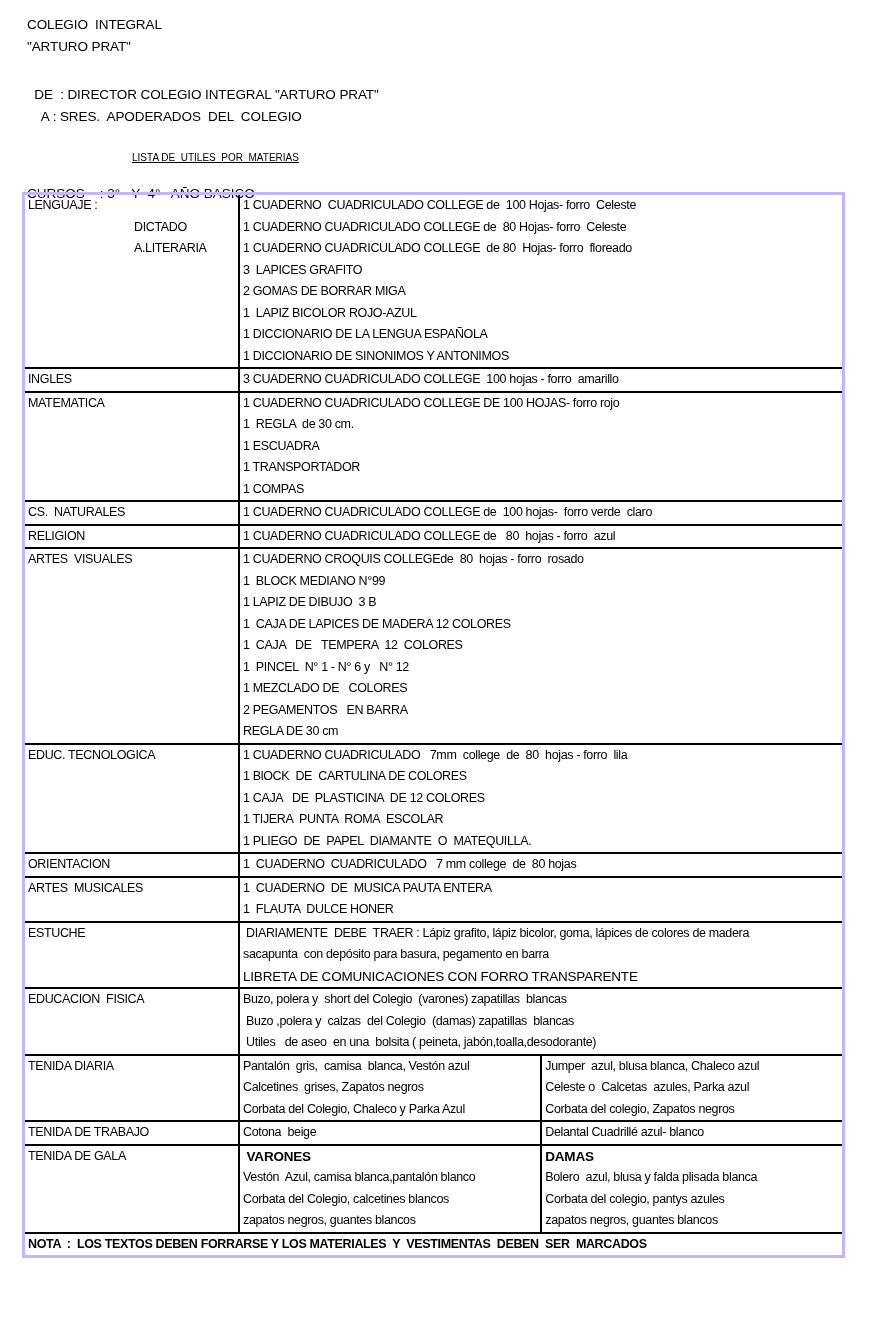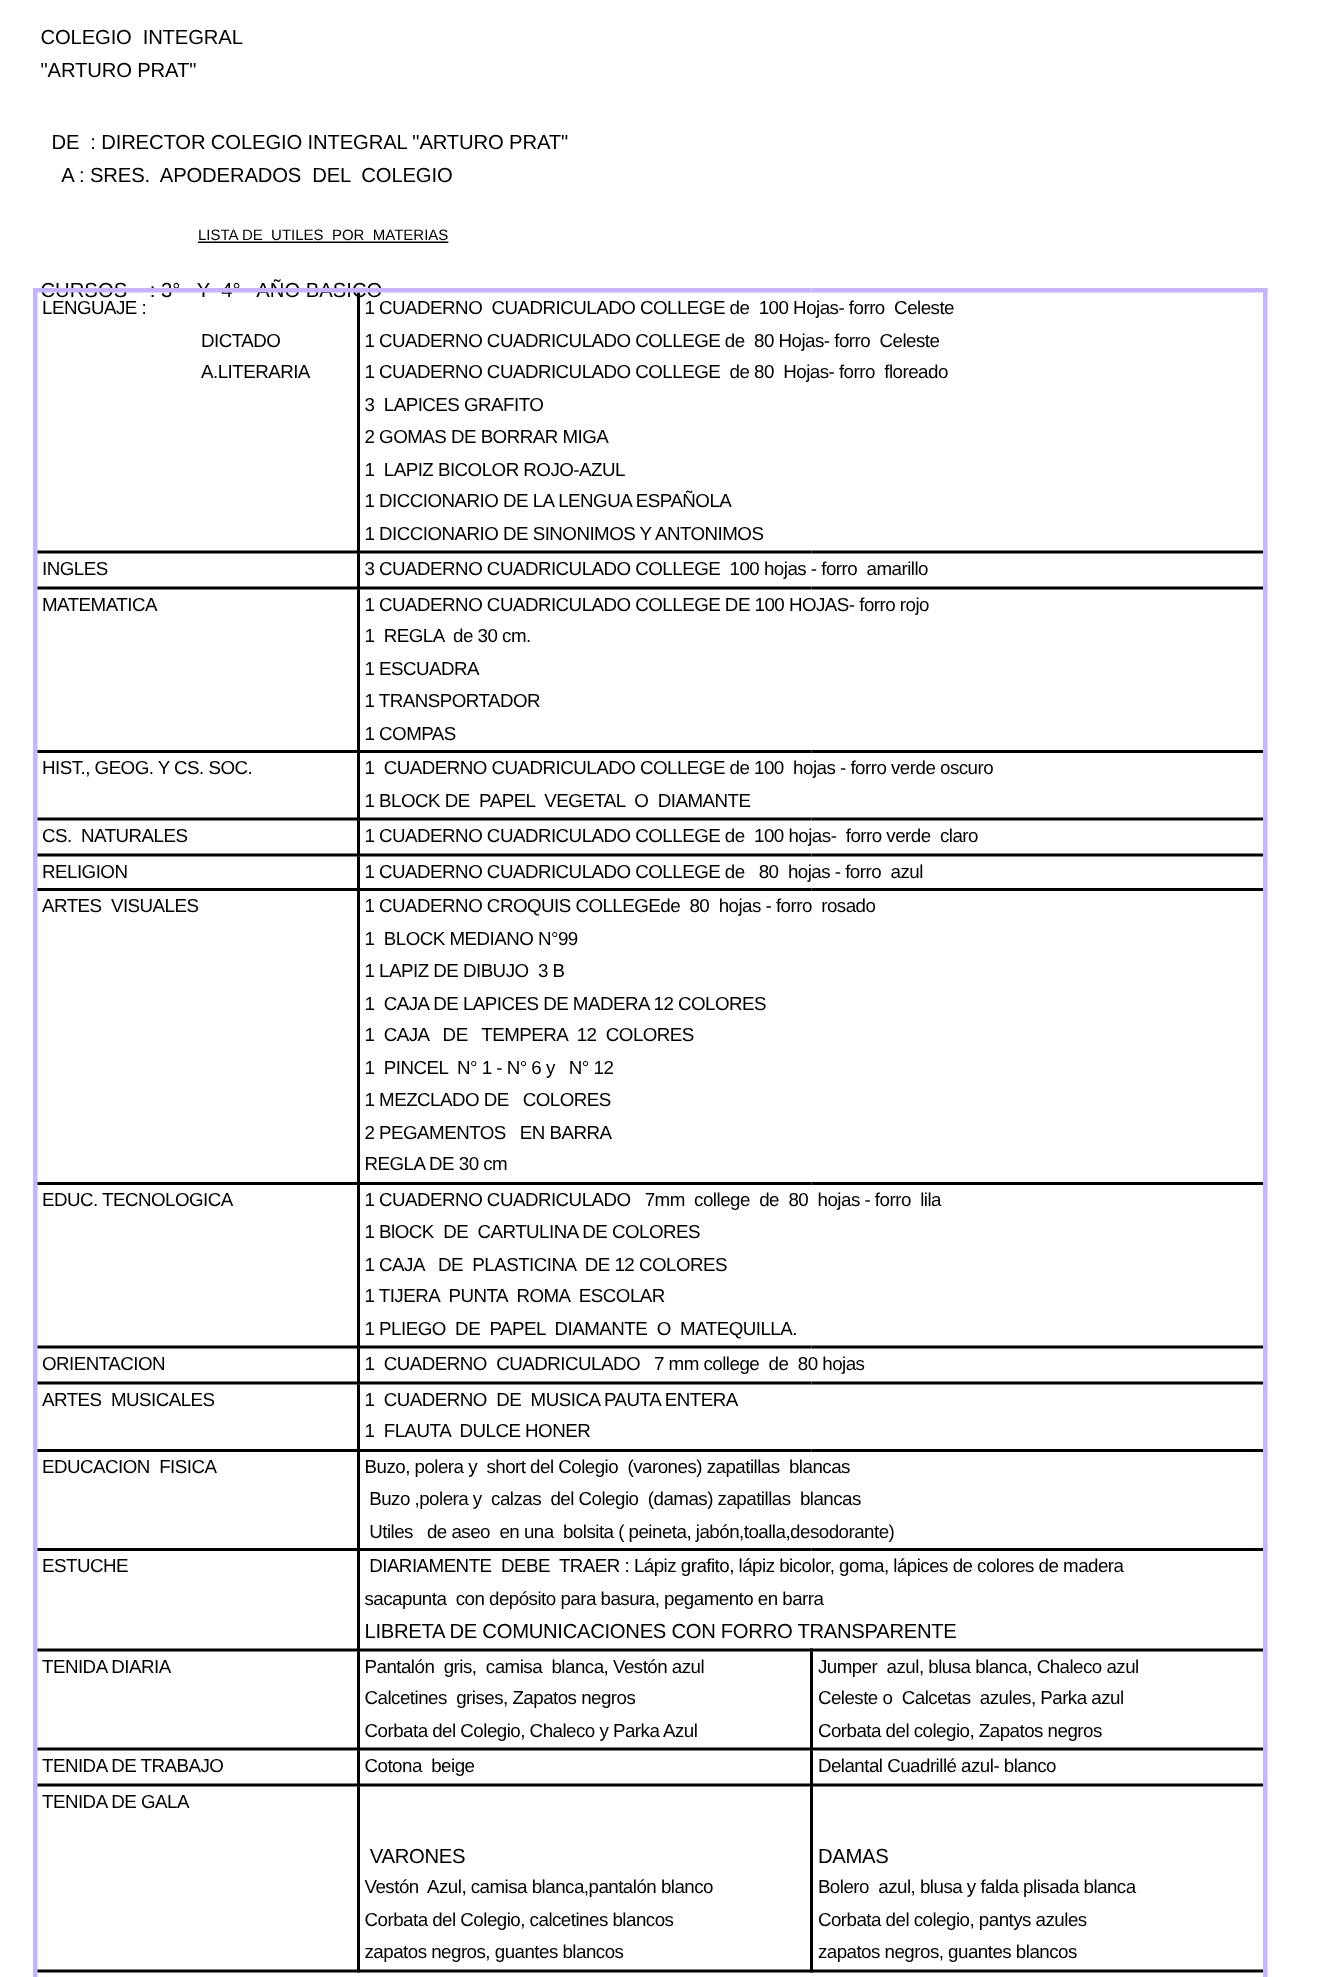--- a/index.html
+++ b/index.html
@@ -16,21 +16,21 @@
       position: absolute; left: 22px; top: 192px; width: 823px;
       border-collapse: collapse; table-layout: fixed;
       border: 3px solid #c4b5fd;
     }
     table.list td {
       border: 2px solid #000; vertical-align: top; padding: 0 3px;
       font-size: 12.5px; letter-spacing: -0.35px;
     }
     table.list td.subj { width: 207px; }
     .ln { height: 21.5px; line-height: 21.5px; white-space: pre; overflow: hidden; }
-    .bold { font-weight: normal; margin-top: 36px; }
+    .bold { font-weight: bold; }
     .big { font-size: 13.5px; letter-spacing: -0.2px; }
     td.note { font-weight: bold; font-size: 13px; letter-spacing: -0.2px; }
   </style>
 </head>
 <body>
 
 <div class="hdr" style="top:17px">COLEGIO  INTEGRAL</div>
 <div class="hdr" style="top:39px">"ARTURO PRAT"</div>
 <div class="hdr" style="top:87px">  DE  : DIRECTOR COLEGIO INTEGRAL "ARTURO PRAT"</div>
 <div class="hdr" style="top:109px">    A : SRES.  APODERADOS  DEL  COLEGIO</div>
@@ -73,29 +73,20 @@
         </td>
     <td colspan="2">
       <div class="ln">1 CUADERNO CUADRICULADO COLLEGE DE 100 HOJAS- forro rojo</div>
       <div class="ln">1  REGLA  de 30 cm.</div>
       <div class="ln">1 ESCUADRA</div>
       <div class="ln">1 TRANSPORTADOR</div>
       <div class="ln">1 COMPAS</div>
     </td>
   </tr>
 
-  <tr>
-    <td class="subj">
-          <div class="ln">HIST., GEOG. Y CS. SOC.</div>
-        </td>
-    <td colspan="2">
-      <div class="ln">1  CUADERNO CUADRICULADO COLLEGE de 100  hojas - forro verde oscuro</div>
-      <div class="ln">1 BLOCK DE  PAPEL  VEGETAL  O  DIAMANTE</div>
-    </td>
-  </tr>
 
   <tr>
     <td class="subj">
           <div class="ln">CS.  NATURALES</div>
         </td>
     <td colspan="2">
       <div class="ln">1 CUADERNO CUADRICULADO COLLEGE de  100 hojas-  forro verde  claro</div>
     </td>
   </tr>
 
@@ -152,37 +143,37 @@
           <div class="ln">ARTES  MUSICALES</div>
         </td>
     <td colspan="2">
       <div class="ln">1  CUADERNO  DE  MUSICA PAUTA ENTERA</div>
       <div class="ln">1  FLAUTA  DULCE HONER</div>
     </td>
   </tr>
 
   <tr>
     <td class="subj">
+          <div class="ln">ESTUCHE</div>
+        </td>
+    <td colspan="2">
+      <div class="ln"> DIARIAMENTE  DEBE  TRAER : Lápiz grafito, lápiz bicolor, goma, lápices de colores de madera</div>
+      <div class="ln">sacapunta  con depósito para basura, pegamento en barra</div>
+      <div class="ln big">LIBRETA DE COMUNICACIONES CON FORRO TRANSPARENTE</div>
+    </td>
+  </tr>
+
+  <tr>
+    <td class="subj">
           <div class="ln">EDUCACION  FISICA</div>
         </td>
     <td colspan="2">
       <div class="ln">Buzo, polera y  short del Colegio  (varones) zapatillas  blancas</div>
       <div class="ln"> Buzo ,polera y  calzas  del Colegio  (damas) zapatillas  blancas</div>
       <div class="ln"> Utiles   de aseo  en una  bolsita ( peineta, jabón,toalla,desodorante)</div>
-    </td>
-  </tr>
-
-  <tr>
-    <td class="subj">
-          <div class="ln">ESTUCHE</div>
-        </td>
-    <td colspan="2">
-      <div class="ln"> DIARIAMENTE  DEBE  TRAER : Lápiz grafito, lápiz bicolor, goma, lápices de colores de madera</div>
-      <div class="ln">sacapunta  con depósito para basura, pegamento en barra</div>
-      <div class="ln big">LIBRETA DE COMUNICACIONES CON FORRO TRANSPARENTE</div>
     </td>
   </tr>
 
   <tr>
     <td class="subj">
           <div class="ln">TENIDA DIARIA</div>
         </td>
     <td style="width:334px">
       <div class="ln">Pantalón  gris,  camisa  blanca, Vestón azul</div>
       <div class="ln">Calcetines  grises, Zapatos negros</div>

